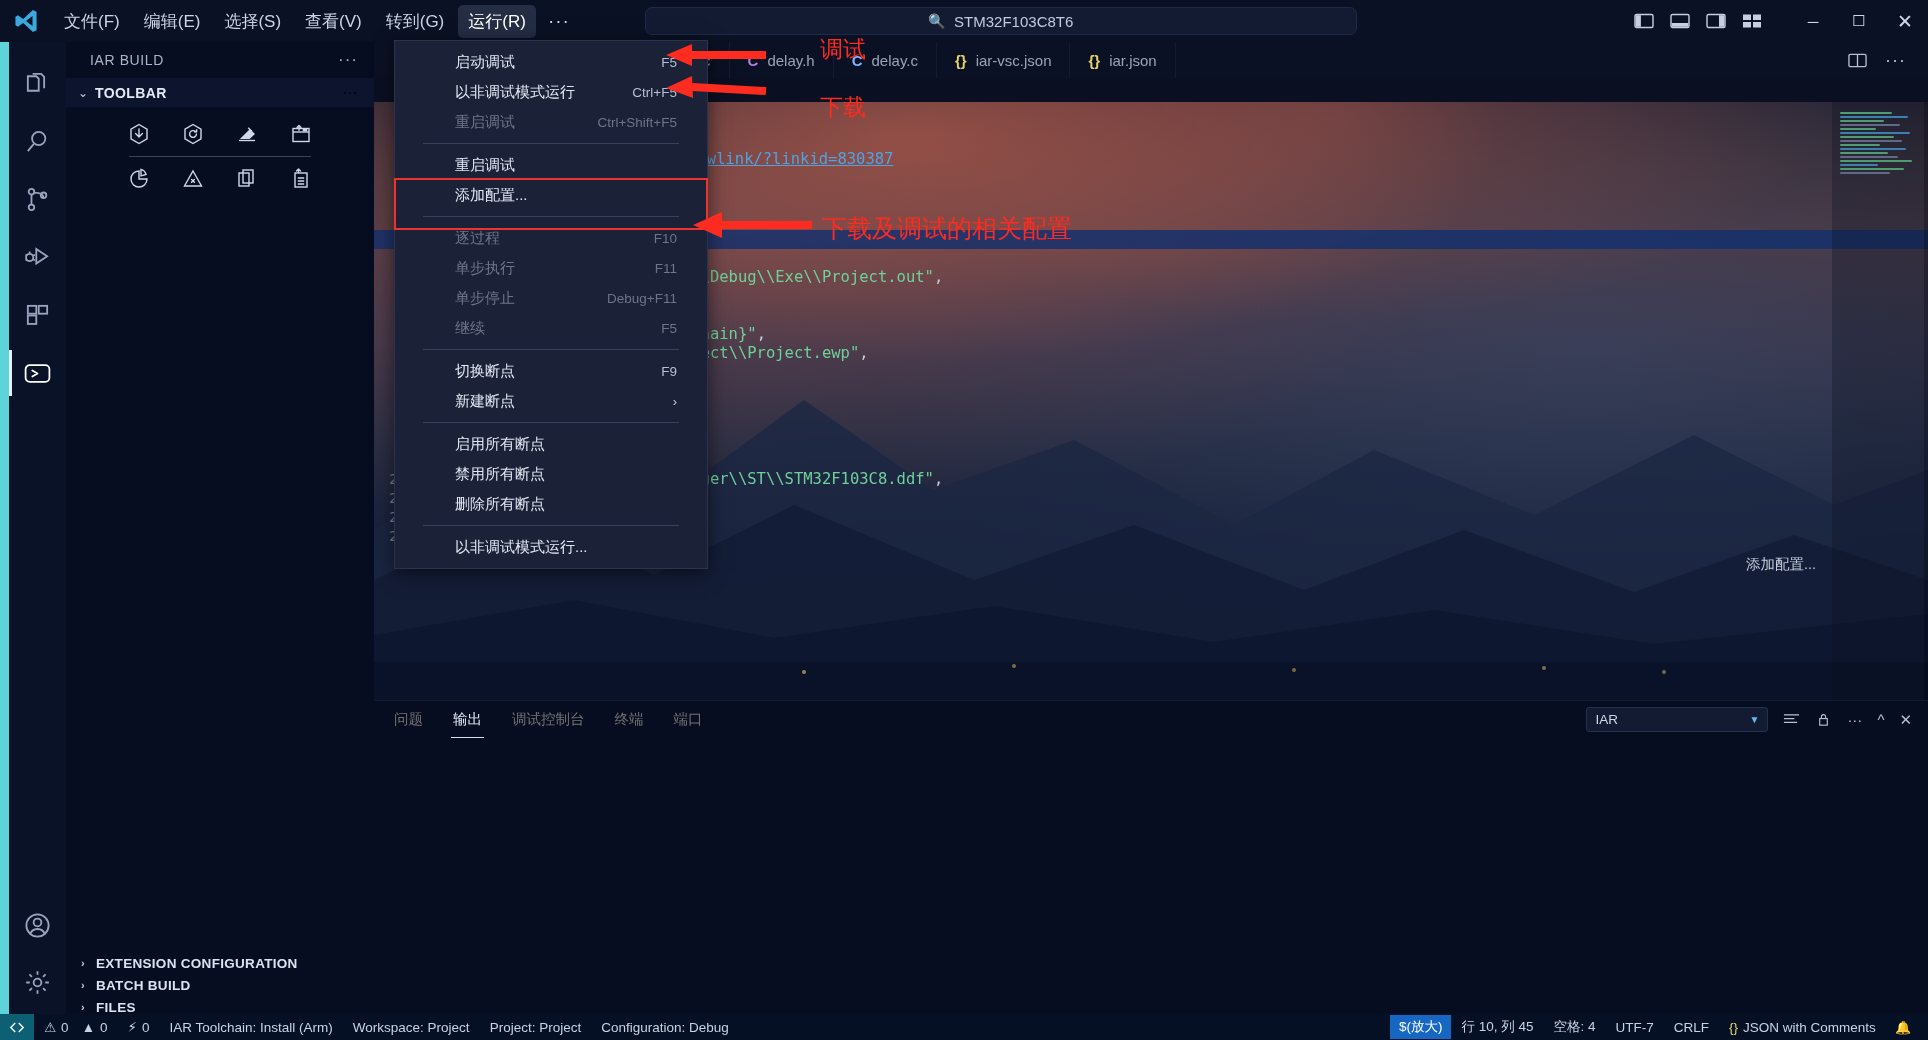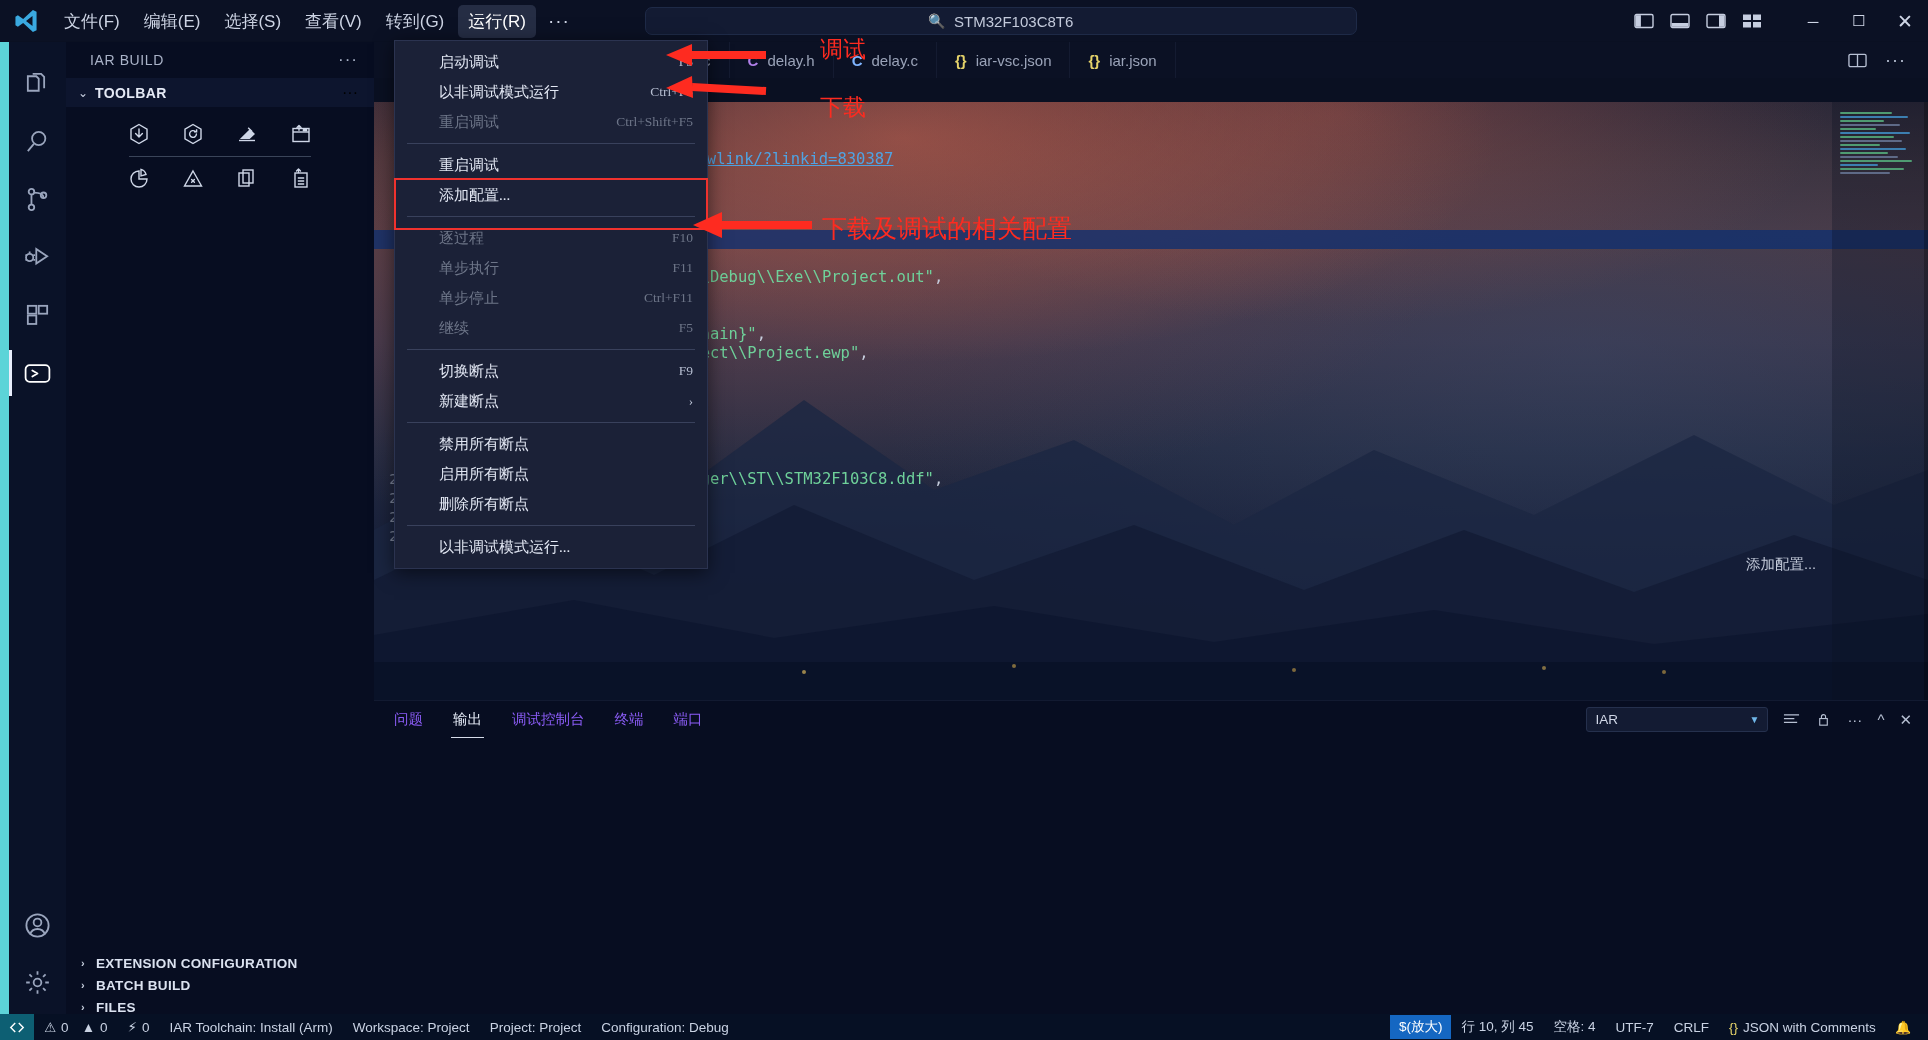--- a/index.html
+++ b/index.html
@@ -212,21 +212,21 @@
 
   
   .panel {
     position: absolute; left: 374px; top: 700px; width: 1554px; height: 318px;
     background: #070d21; border-top: 1px solid #121a31;
   }
   .panel-tabs {
     height: 36px; display: flex; align-items: center; gap: 26px; padding-left: 18px;
     position: relative;
   }
-  .ptab { font-size: 14.5px; color: #8b5cf6; position: relative; padding: 8px 2px; }
+  .ptab { font-size: 14.5px; color: #737373; position: relative; padding: 8px 2px; }
   .ptab.active { color: #e6ecf8; }
   .ptab.active::after {
     content:""; position:absolute; left:0; right:0; bottom:-1px; height:1px; background:#d6dcea;
   }
   .panel-right {
     position: absolute; right: 16px; top: 6px; display: flex; align-items: center; gap: 15px;
   }
   .pselect {
     width: 182px; height: 25px; background: #131b33; border: 1px solid #25304d;
     border-radius: 3px; color: #cfd6e6; font-size: 13.5px;
@@ -249,23 +249,22 @@
   .st { padding: 0 10px; display: flex; align-items: center; gap: 5px; white-space: nowrap; }
   .st-right { margin-left: auto; display: flex; align-items: center; }
   .st-zoom { background: #1567c2; color: #fff; padding: 3px 9px; font-size: 13.5px; }
   .bell { font-size: 13px; }
 
   
   .runmenu {
     position: absolute; left: 394px; top: 40px; width: 314px;
     background: #1b2137; border: 1px solid #2b3350;
     box-shadow: 0 4px 18px rgba(0,0,0,.55);
-    padding: 6px 0; z-index: 60;
+    padding: 6px 16px; z-index: 60;
     font-size: 15px;
-    font-family: Liberation Serif, serif;
   }
   .mrow {
     height: 30px; display: flex; align-items: center;
     padding: 0 14px 0 44px; color: #e3e8f4; justify-content: space-between;
   }
   .mrow.disabled { color: #6d7588; }
   .mrow .key { color: #b7bfd2; font-size: 13.5px; }
   .mrow.disabled .key { color: #6d7588; }
   .mrow .sub { color: #c3cbdd; font-size: 13px; }
   .msep { height: 1px; background: #39415c; margin: 6px 12px; }
@@ -634,42 +633,42 @@
     <div class="mrow disabled">
       <span>逐过程</span>
       <span class="key">F10</span>
     </div>
     <div class="mrow disabled">
       <span>单步执行</span>
       <span class="key">F11</span>
     </div>
     <div class="mrow disabled">
       <span>单步停止</span>
-      <span class="key">Ctrl+F11</span>
+      <span class="key">Debug+F11</span>
     </div>
     <div class="mrow disabled">
       <span>继续</span>
       <span class="key">F5</span>
     </div>
     <div class="msep"></div>
     <div class="mrow">
       <span>切换断点</span>
       <span class="key">F9</span>
     </div>
     <div class="mrow">
       <span>新建断点</span>
       <span class="sub">›</span>
     </div>
     <div class="msep"></div>
     <div class="mrow">
+      <span>启用所有断点</span>
+      <span class="key"></span>
+    </div>
+    <div class="mrow">
       <span>禁用所有断点</span>
-      <span class="key"></span>
-    </div>
-    <div class="mrow">
-      <span>启用所有断点</span>
       <span class="key"></span>
     </div>
     <div class="mrow">
       <span>删除所有断点</span>
       <span class="key"></span>
     </div>
     <div class="msep"></div>
     <div class="mrow">
       <span>以非调试模式运行...</span>
       <span class="key"></span>

